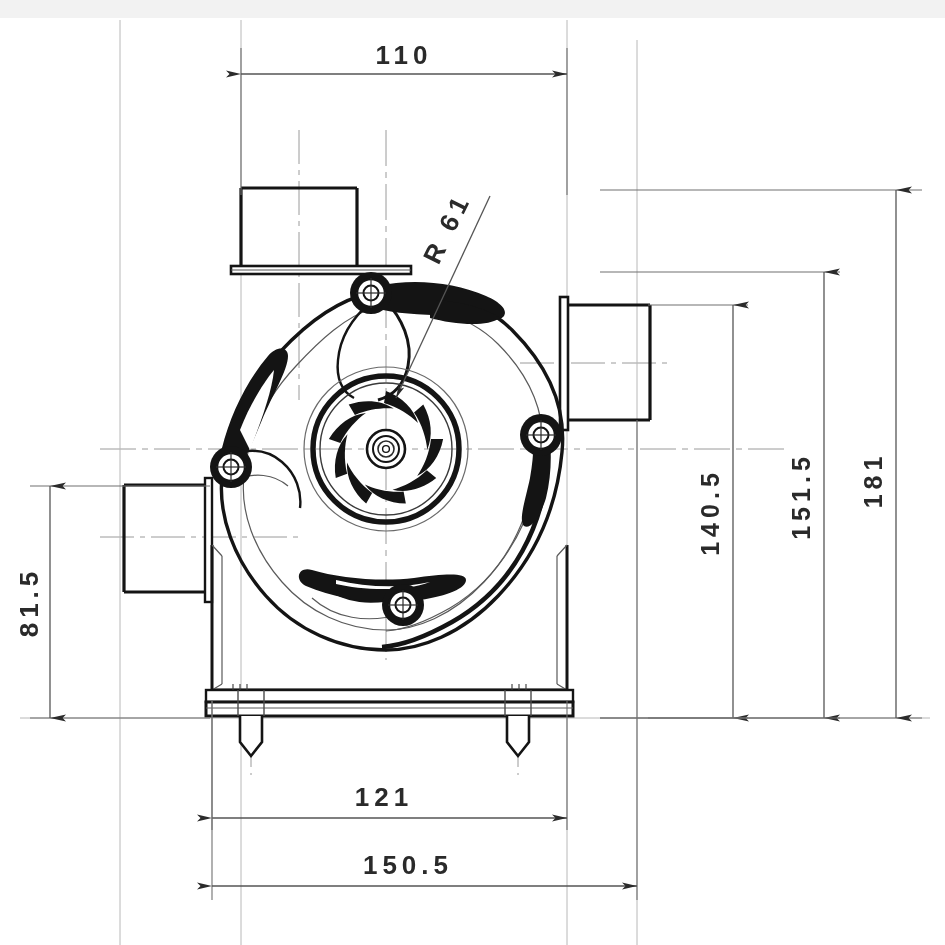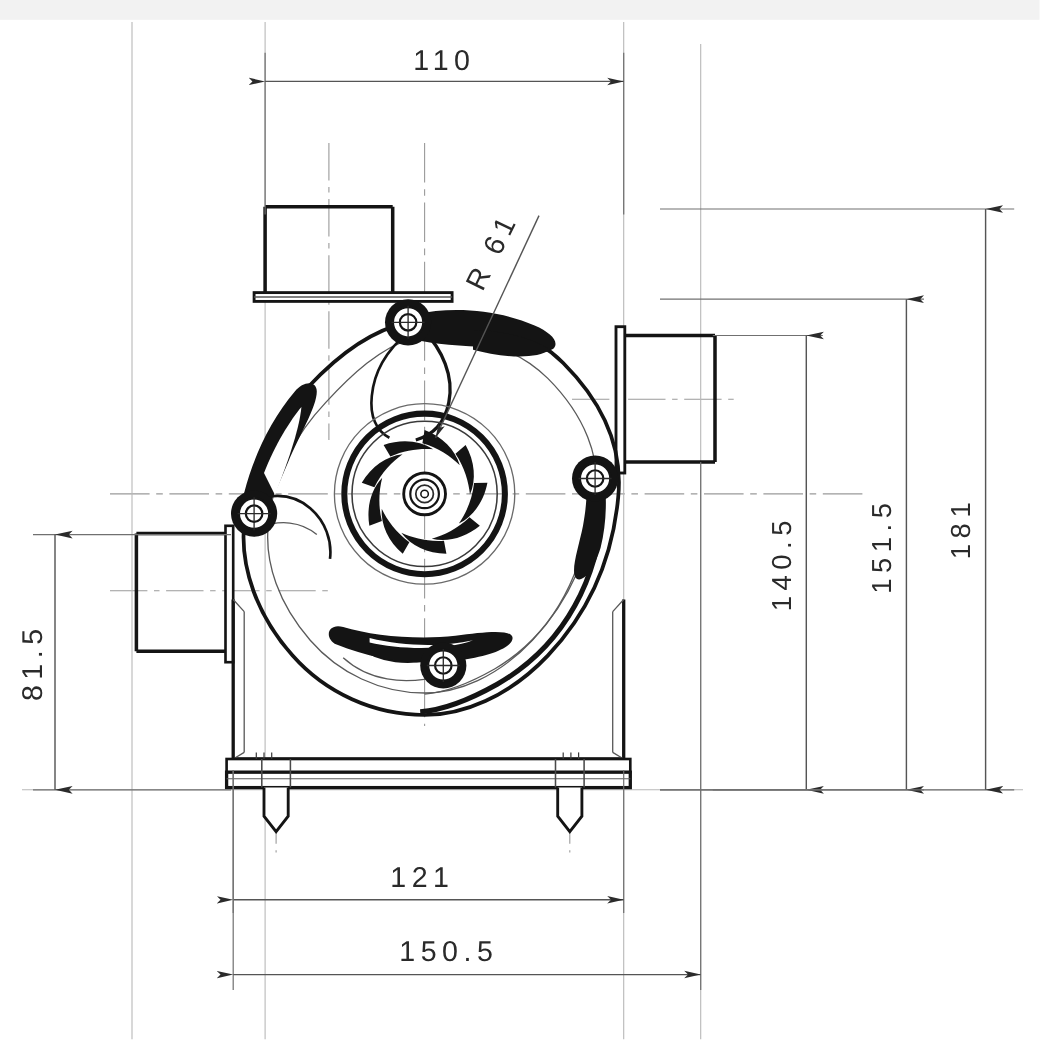--- a/index.html
+++ b/index.html
@@ -5,20 +5,21 @@
 <style>
   html,body{margin:0;padding:0;background:#ffffff;}
   body{
     width:945px;height:945px;overflow:hidden;
     font-family:"Liberation Sans", sans-serif;
     position:relative;
   }
   #drawing-root{
     position:absolute;left:0;top:0;width:861px;height:945px;
     background:#ffffff;
+    font-weight:bold;
   }
   #top-band{
     position:absolute;left:0;top:0;width:945px;height:18px;
     background:#f2f2f2;
   }
   svg#cad{position:absolute;left:0;top:0;width:945px;height:945px;display:block;}
   .dimtext{
     font-family:"Liberation Sans", sans-serif;
     font-size:26px;
     letter-spacing:5px;

